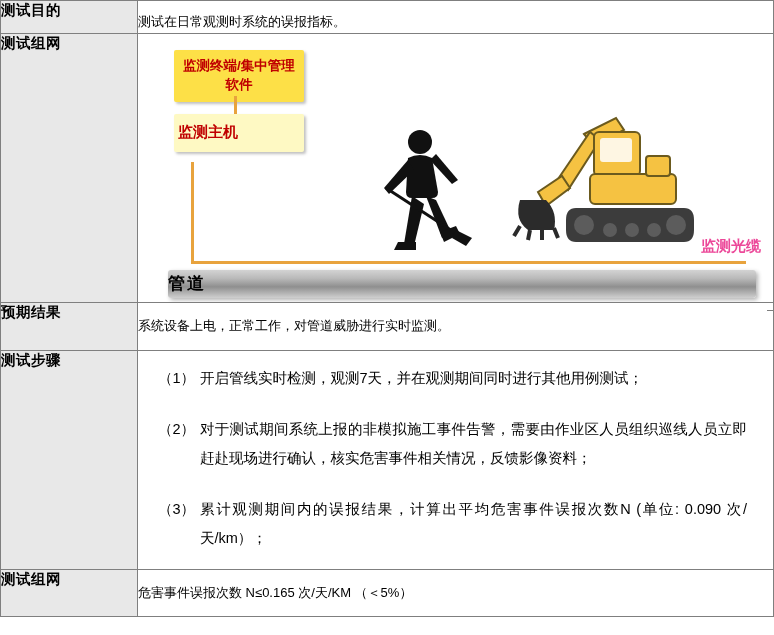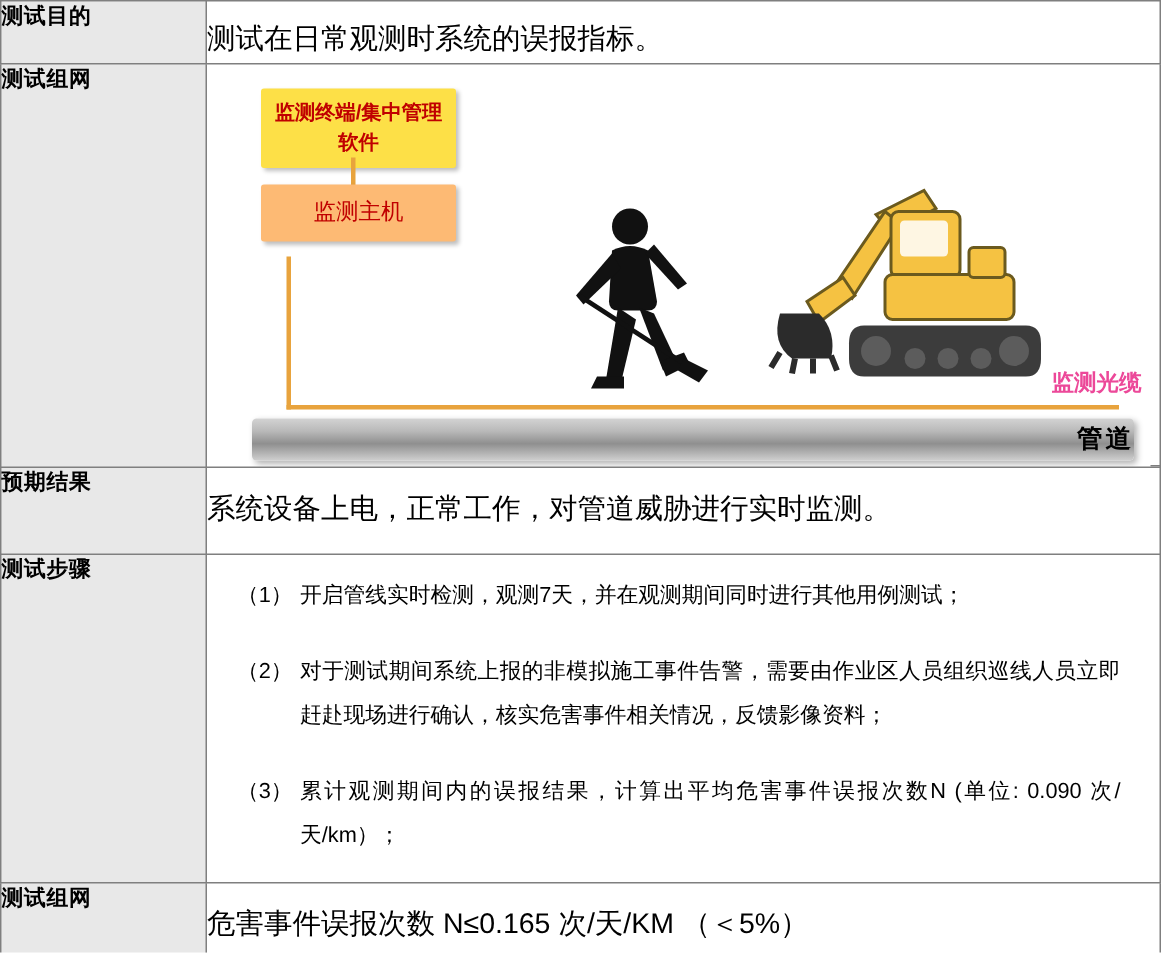--- a/index.html
+++ b/index.html
@@ -29,21 +29,21 @@
     width: 136px;
     background: #e8e8e8;
     font-size: 14.5px;
     font-weight: bold;
     padding: 10px 0 10px 10px;
     letter-spacing: 0.5px;
     white-space: nowrap;
   }
   .value-cell {
     padding: 10px 12px;
-    font-size: 19px;
+    font-size: 13px;
     line-height: 1.6;
     margin-top: 41px;
   }
   .purpose-row .value-cell { padding-top: 11px; }
   .precond-row .value-cell { padding-top: 13px; padding-bottom: 13px; border-radius: 18px;}
   .expected-row .value-cell { padding-top: 13px; padding-bottom: 13px;}
 
   
   .steps {
     padding: 13px 10px 10px 8px;
@@ -94,25 +94,25 @@
     line-height: 1.45;
     border-radius: 2px;
     box-shadow: 2px 2px 3px rgba(0,0,0,0.25);
   }
   .box-host {
     position: absolute;
     left: 36px;
     top: 80px;
     width: 122px;
     padding: 9px 4px 10px 4px;
-    background: #fdba74;
+    background: #fef9c3;
     color: #c00000;
-    font-weight: normal;
+    font-weight: bold;
     font-size: 15px;
-    text-align: center;
+    text-align: left;
     border-radius: 2px;
     box-shadow: 2px 2px 3px rgba(0,0,0,0.25);
   }
   .conn-vert-top {
     position: absolute;
     left: 96px;
     top: 62px;
     width: 3px;
     height: 20px;
     background: #e8a33d;
@@ -151,21 +151,21 @@
     border-radius: 3px;
     box-shadow: 2px 2px 4px rgba(0,0,0,0.3);
   }
   .pipe-label {
     position: absolute;
     left: 0;
     top: 0;
     width: 100%;
     height: 28px;
     line-height: 28px;
-    text-align: right;
+    text-align: left;
     font-size: 17px;
     font-weight: bold;
     color: #000;
     letter-spacing: 2px;
   }
   .worker {
     position: absolute;
     left: 230px;
     top: 92px;
     width: 130px;

